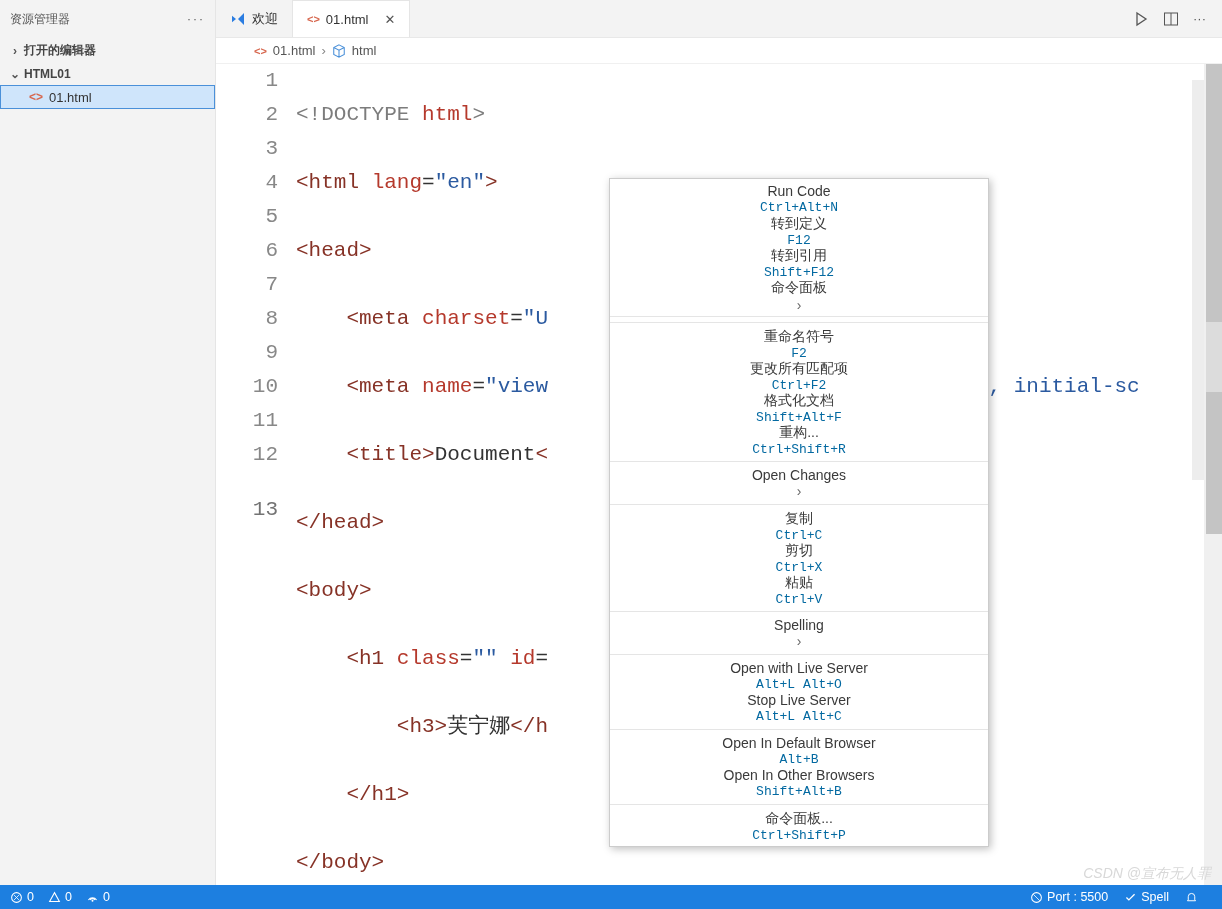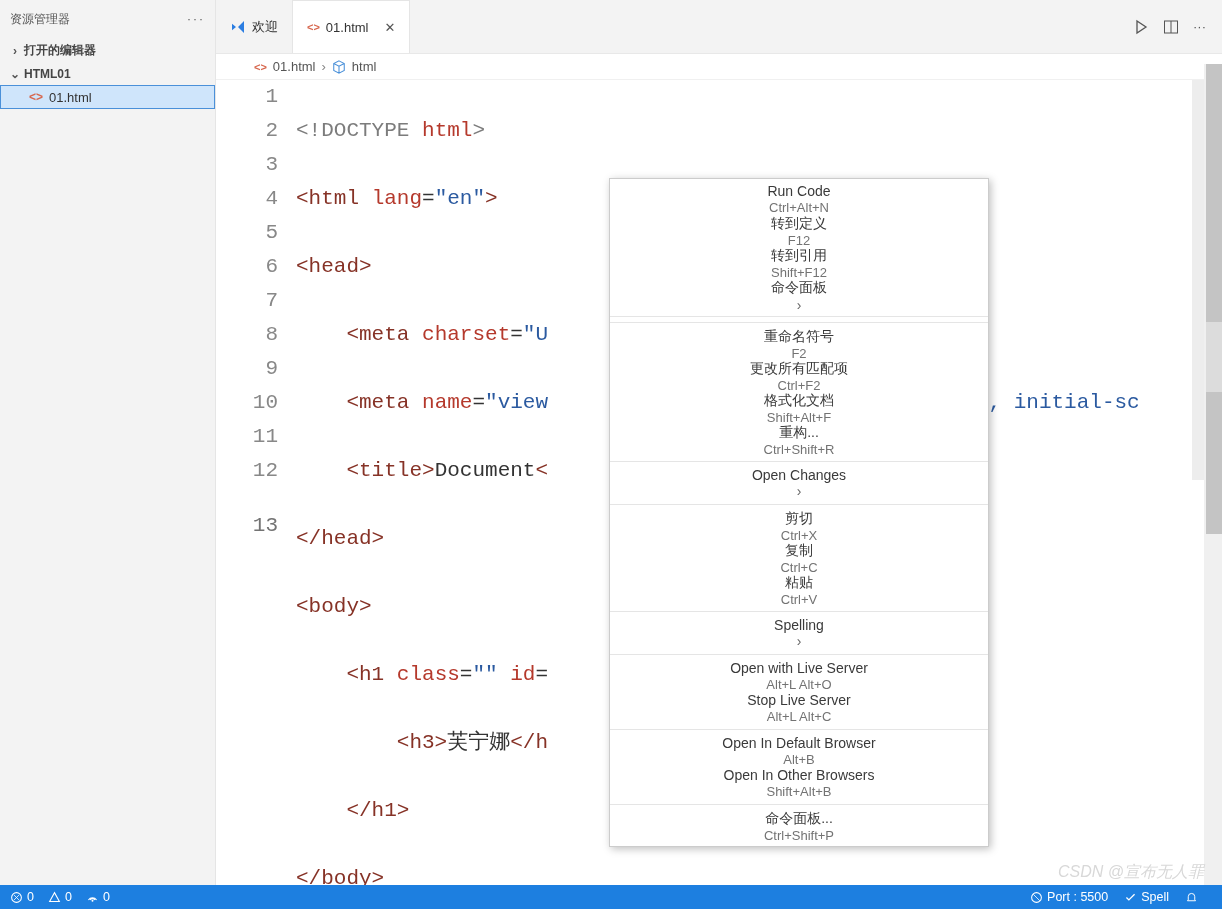--- a/index.html
+++ b/index.html
@@ -59,21 +59,21 @@
 }
 .side-file .icon { color: #d7674e; font-weight: bold; font-size: 12px; }
 
 
 .main {
   flex: 1;
   display: flex;
   flex-direction: column;
 }
 .tabs {
-  height: 54px;
+  height: 38px;
   display: flex;
   align-items: stretch;
   border-bottom: 1px solid #e8e8e8;
   background: #f3f3f3;
 }
 .tab {
   display: flex;
   align-items: center;
   gap: 6px;
   padding: 0 14px;
@@ -157,21 +157,21 @@
   color: #3a3a3a;
 }
 .cm-item {
   display: flex;
   justify-content: space-between;
   align-items: center;
   height: 32px;
   padding: 0 20px;
   flex-direction: column;
 }
-.cm-item .keys { color: #737373; font-size: 13px;}
+.cm-item .keys { color: #0369a1; font-size: 13px; font-family: Liberation Mono, monospace;}
 .cm-item .chev-r { color:#666; }
 .cm-sep {
   height: 1px;
   background: #e5e5e5;
   margin: 5px 0;
 }
 
 
 .scrollbar {
   position: absolute;
@@ -218,23 +218,23 @@
   display: flex;
   align-items: center;
   font-size: 12.5px;
   padding: 0 10px;
 }
 .statusbar .sb-item { margin-right: 14px; display:flex; align-items:center; gap:4px;}
 .statusbar .right { margin-left:auto; display:flex; gap:2px;}
 .watermark {
   position:absolute;
   bottom:26px;
-  right:18px;
+  right:11px;
   color:#d8d8d8;
-  font-size:16px;
+  font-size:14px;
   font-style:italic;
   margin-left:44px;
 }
 svg { display:block; }
 </style>
 </head>
 <body>
 
 <div class="app">
   <div class="sidebar">
@@ -369,26 +369,26 @@
       <span>重构...</span>
       <span class="keys">Ctrl+Shift+R</span>
     </div>
   <div class="cm-sep"></div>
   <div class="cm-item">
       <span>Open Changes</span>
       <span class="chev-r">›</span>
     </div>
   <div class="cm-sep"></div>
   <div class="cm-item">
+      <span>复制</span>
+      <span class="keys">Ctrl+C</span>
+    </div>
+  <div class="cm-item">
       <span>剪切</span>
       <span class="keys">Ctrl+X</span>
-    </div>
-  <div class="cm-item">
-      <span>复制</span>
-      <span class="keys">Ctrl+C</span>
     </div>
   <div class="cm-item">
       <span>粘贴</span>
       <span class="keys">Ctrl+V</span>
     </div>
   <div class="cm-sep"></div>
   <div class="cm-item">
       <span>Spelling</span>
       <span class="chev-r">›</span>
     </div>

